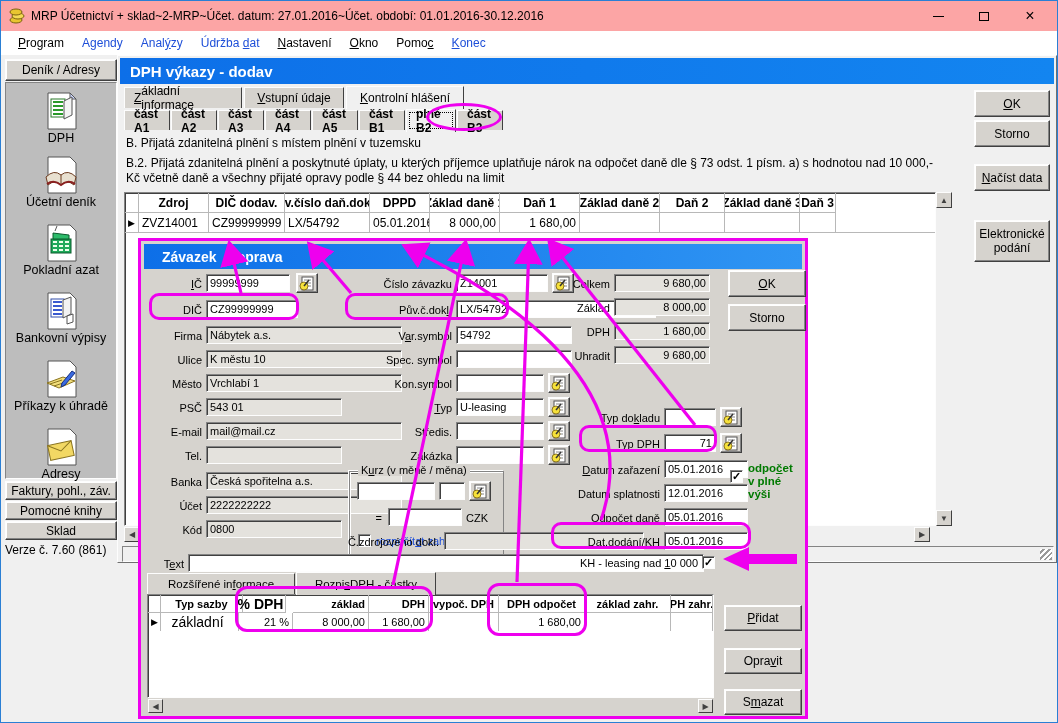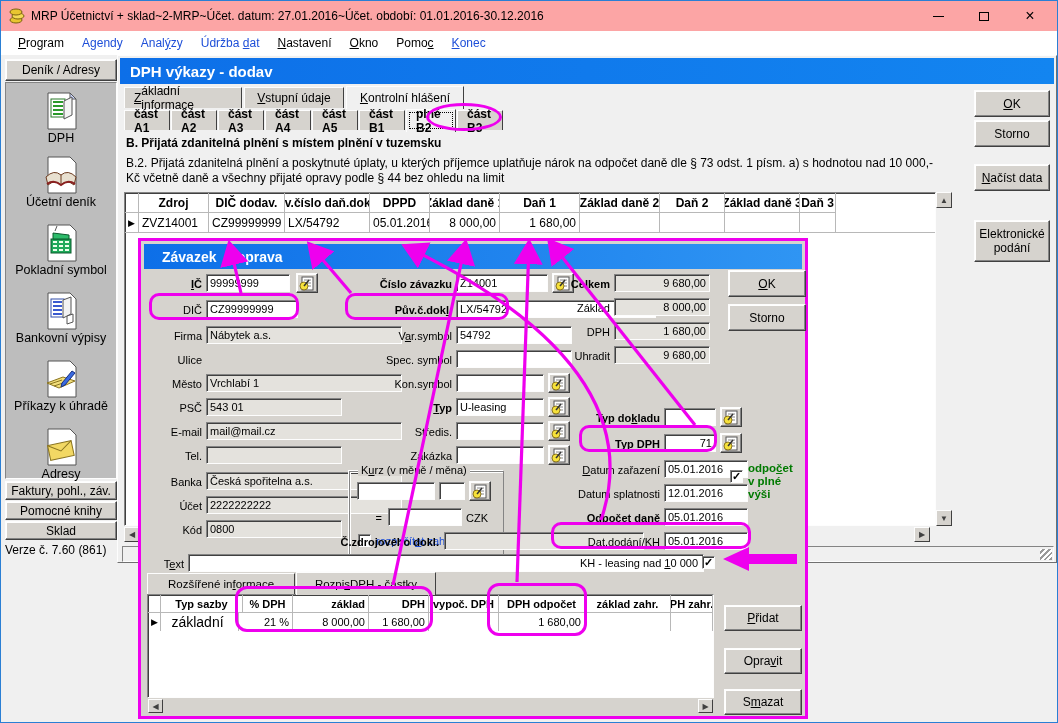--- a/index.html
+++ b/index.html
@@ -6,21 +6,21 @@
   #app{position:relative;width:1058px;height:723px;background:#f0f0f0;border:1px solid #2a7fd4;
        font-family:"Liberation Sans",sans-serif;font-size:12px;color:#000;overflow:hidden;box-sizing:border-box;}
   *{box-sizing:border-box;}
   .abs{position:absolute;}
   .raised{background:#d6d3ce;border:1px solid;border-color:#fdfdfd #404040 #404040 #fdfdfd;box-shadow:inset -1px -1px 0 #848484,inset 1px 1px 0 #fff;}
   .btn{display:flex;align-items:center;justify-content:center;cursor:default;font-size:12px;}
   .field{background:#fff;border:1px solid;border-color:#848484 #fdfdfd #fdfdfd #848484;box-shadow:inset 1px 1px 0 #404040;
          font-size:11px;padding:1px 3px;height:18px;line-height:14px;white-space:nowrap;overflow:hidden;}
   .gray{background:#e4e2dd;}
   .lbl{font-size:11px;text-align:right;white-space:nowrap;}
-  .b{font-weight:bold;}
+  .b{font-weight:normal;}
   
   #titlebar{left:0;top:0;width:100%;height:30px;background:#fca5a5;display:flex;align-items:center;}
   #apptitle{font-size:12px;margin-left:6px;white-space:nowrap;}
   .wbtn{width:46px;height:30px;display:flex;align-items:center;justify-content:center;}
   
   #menubar{left:0;top:30px;width:100%;height:24px;background:#fff;display:flex;align-items:center;padding-left:8px;}
   .mitem{padding:3px 9px;font-size:12px;}
   .disabled{color:#1d4ed8;}
   
   #side-tab{left:4px;top:58px;width:112px;height:22px;}
@@ -109,21 +109,21 @@
       <span>Účetní deník</span>
     </div>
     <div class="side-item abs" style="top:140px">
       <svg width="38" height="40" viewBox="0 0 38 40">
         <path d="M6 2 h22 l6 6 v30 h-28 z" fill="#fff" stroke="#555"></path>
         <rect x="9" y="16" width="20" height="14" fill="#1faa5a" stroke="#0b5a2d"></rect>
         <path d="M11 10 l16 2 v4 h-16 z" fill="#2dbb6a" stroke="#0b5a2d"></path>
         <path d="M11 19 h4 M17 19 h4 M23 19 h4 M11 23 h4 M17 23 h4 M23 23 h4 M11 27 h4 M17 27 h4 M23 27 h4" stroke="#eaffea" stroke-width="2"></path>
         <path d="M13 8 l2 -5" stroke="#555"></path>
       </svg>
-      <span>Pokladní symbol</span>
+      <span>Pokladní azat</span>
     </div>
     <div class="side-item abs" style="top:208px">
       <svg width="38" height="40" viewBox="0 0 38 40">
         <path d="M6 2 h22 l6 6 v30 h-28 z" fill="#fff" stroke="#555"></path>
         <rect x="9" y="8" width="13" height="18" fill="#fff" stroke="#334faa"></rect>
         <path d="M11 11 h9 M11 15 h9 M11 19 h9 M11 23 h9" stroke="#3a5ad0" stroke-width="2"></path>
         <path d="M21 9 l8 -3 v17 l-8 4 z" fill="#f2f2f2" stroke="#555"></path>
         <path d="M25 25 l6 -2 v8 l-6 2 z" fill="#fff" stroke="#555"></path>
       </svg>
       <span>Bankovní výpisy</span>
@@ -227,20 +227,21 @@
           <path d="M5 4 h7 M5 7 h7 M5 10 h7" stroke="#888" stroke-width="1"></path>
           <circle cx="5" cy="10" r="4" fill="#f6e13a" stroke="#8a7420"></circle>
           <path d="M5 10 l5 -6" stroke="#333" stroke-width="1.5"></path>
         </svg>
       </div>
     <div class="abs lbl" style="left:5px;top:63px;width:56px">DIČ</div>
     <div class="abs field" style="left:65px;top:59px;width:92px">CZ99999999</div>
     <div class="abs lbl" style="left:5px;top:89px;width:56px">Firma</div>
     <div class="abs field gray" style="left:65px;top:85px;width:196px">Nábytek a.s.</div>
     <div class="abs lbl" style="left:5px;top:113px;width:56px">Ulice</div>
+    <div class="abs field gray" style="left:65px;top:109px;width:196px">K městu 10</div>
     <div class="abs lbl" style="left:5px;top:137px;width:56px">Město</div>
     <div class="abs field gray" style="left:65px;top:133px;width:196px">Vrchlabí 1</div>
     <div class="abs lbl" style="left:5px;top:161px;width:56px">PSČ</div>
     <div class="abs field gray" style="left:65px;top:157px;width:136px">543 01</div>
     <div class="abs lbl" style="left:5px;top:185px;width:56px">E-mail</div>
     <div class="abs field gray" style="left:65px;top:181px;width:196px">mail@mail.cz</div>
     <div class="abs lbl" style="left:5px;top:209px;width:56px">Tel.</div>
     <div class="abs field gray" style="left:65px;top:205px;width:136px"></div>
     <div class="abs lbl" style="left:5px;top:235px;width:56px">Banka</div>
     <div class="abs field gray" style="left:65px;top:231px;width:196px">Česká spořitelna a.s.</div>
@@ -377,21 +378,21 @@
       <div>v plné</div>
       <div>výši</div>
     </div>
 
     <div class="abs tab" style="left:6px;top:332px;width:148px;font-size:11.5px">Rozšířené in<u>f</u>ormace</div>
     <div class="abs tab active" style="left:155px;top:331px;width:140px;font-size:11.5px;background:#d6d3ce">Rozpi<u>s</u> DPH - částky</div>
     <div class="abs" style="left:6px;top:353px;width:567px;height:104px;background:#fff;border:1px solid;border-color:#848484 #fdfdfd #fdfdfd #848484;box-shadow:inset 1px 1px 0 #404040">
       <div class="abs" style="left:0;top:0;width:565px;height:18px">
         <div class="hcell" style="left:0;width:13px"></div>
         <div class="hcell" style="left:13px;width:82px;font-size:11px">Typ sazby</div>
-        <div class="hcell" style="left:95px;width:50px;font-size:11px">% DPH</div>
+        <div class="hcell" style="left:88px;width:50px;font-size:14px">% DPH</div>
         <div class="hcell num" style="left:145px;width:76px;font-size:11px">základ</div>
         <div class="hcell num" style="left:221px;width:60px;font-size:11px">DPH</div>
         <div class="hcell" style="left:281px;width:70px;font-size:11px">vypoč. DPH</div>
         <div class="hcell" style="left:351px;width:86px;font-size:11px">DPH odpočet</div>
         <div class="hcell" style="left:437px;width:86px;font-size:11px">základ zahr.</div>
         <div class="hcell" style="left:523px;width:42px;font-size:11px">PH zahr.</div>
       </div>
       <div class="abs" style="left:0;top:18px;width:565px;height:18px">
         <div class="dcell marker" style="left:0;width:13px"></div>
         <div class="dcell" style="left:9px;width:82px;font-size:14px;justify-content:center">základní</div>

